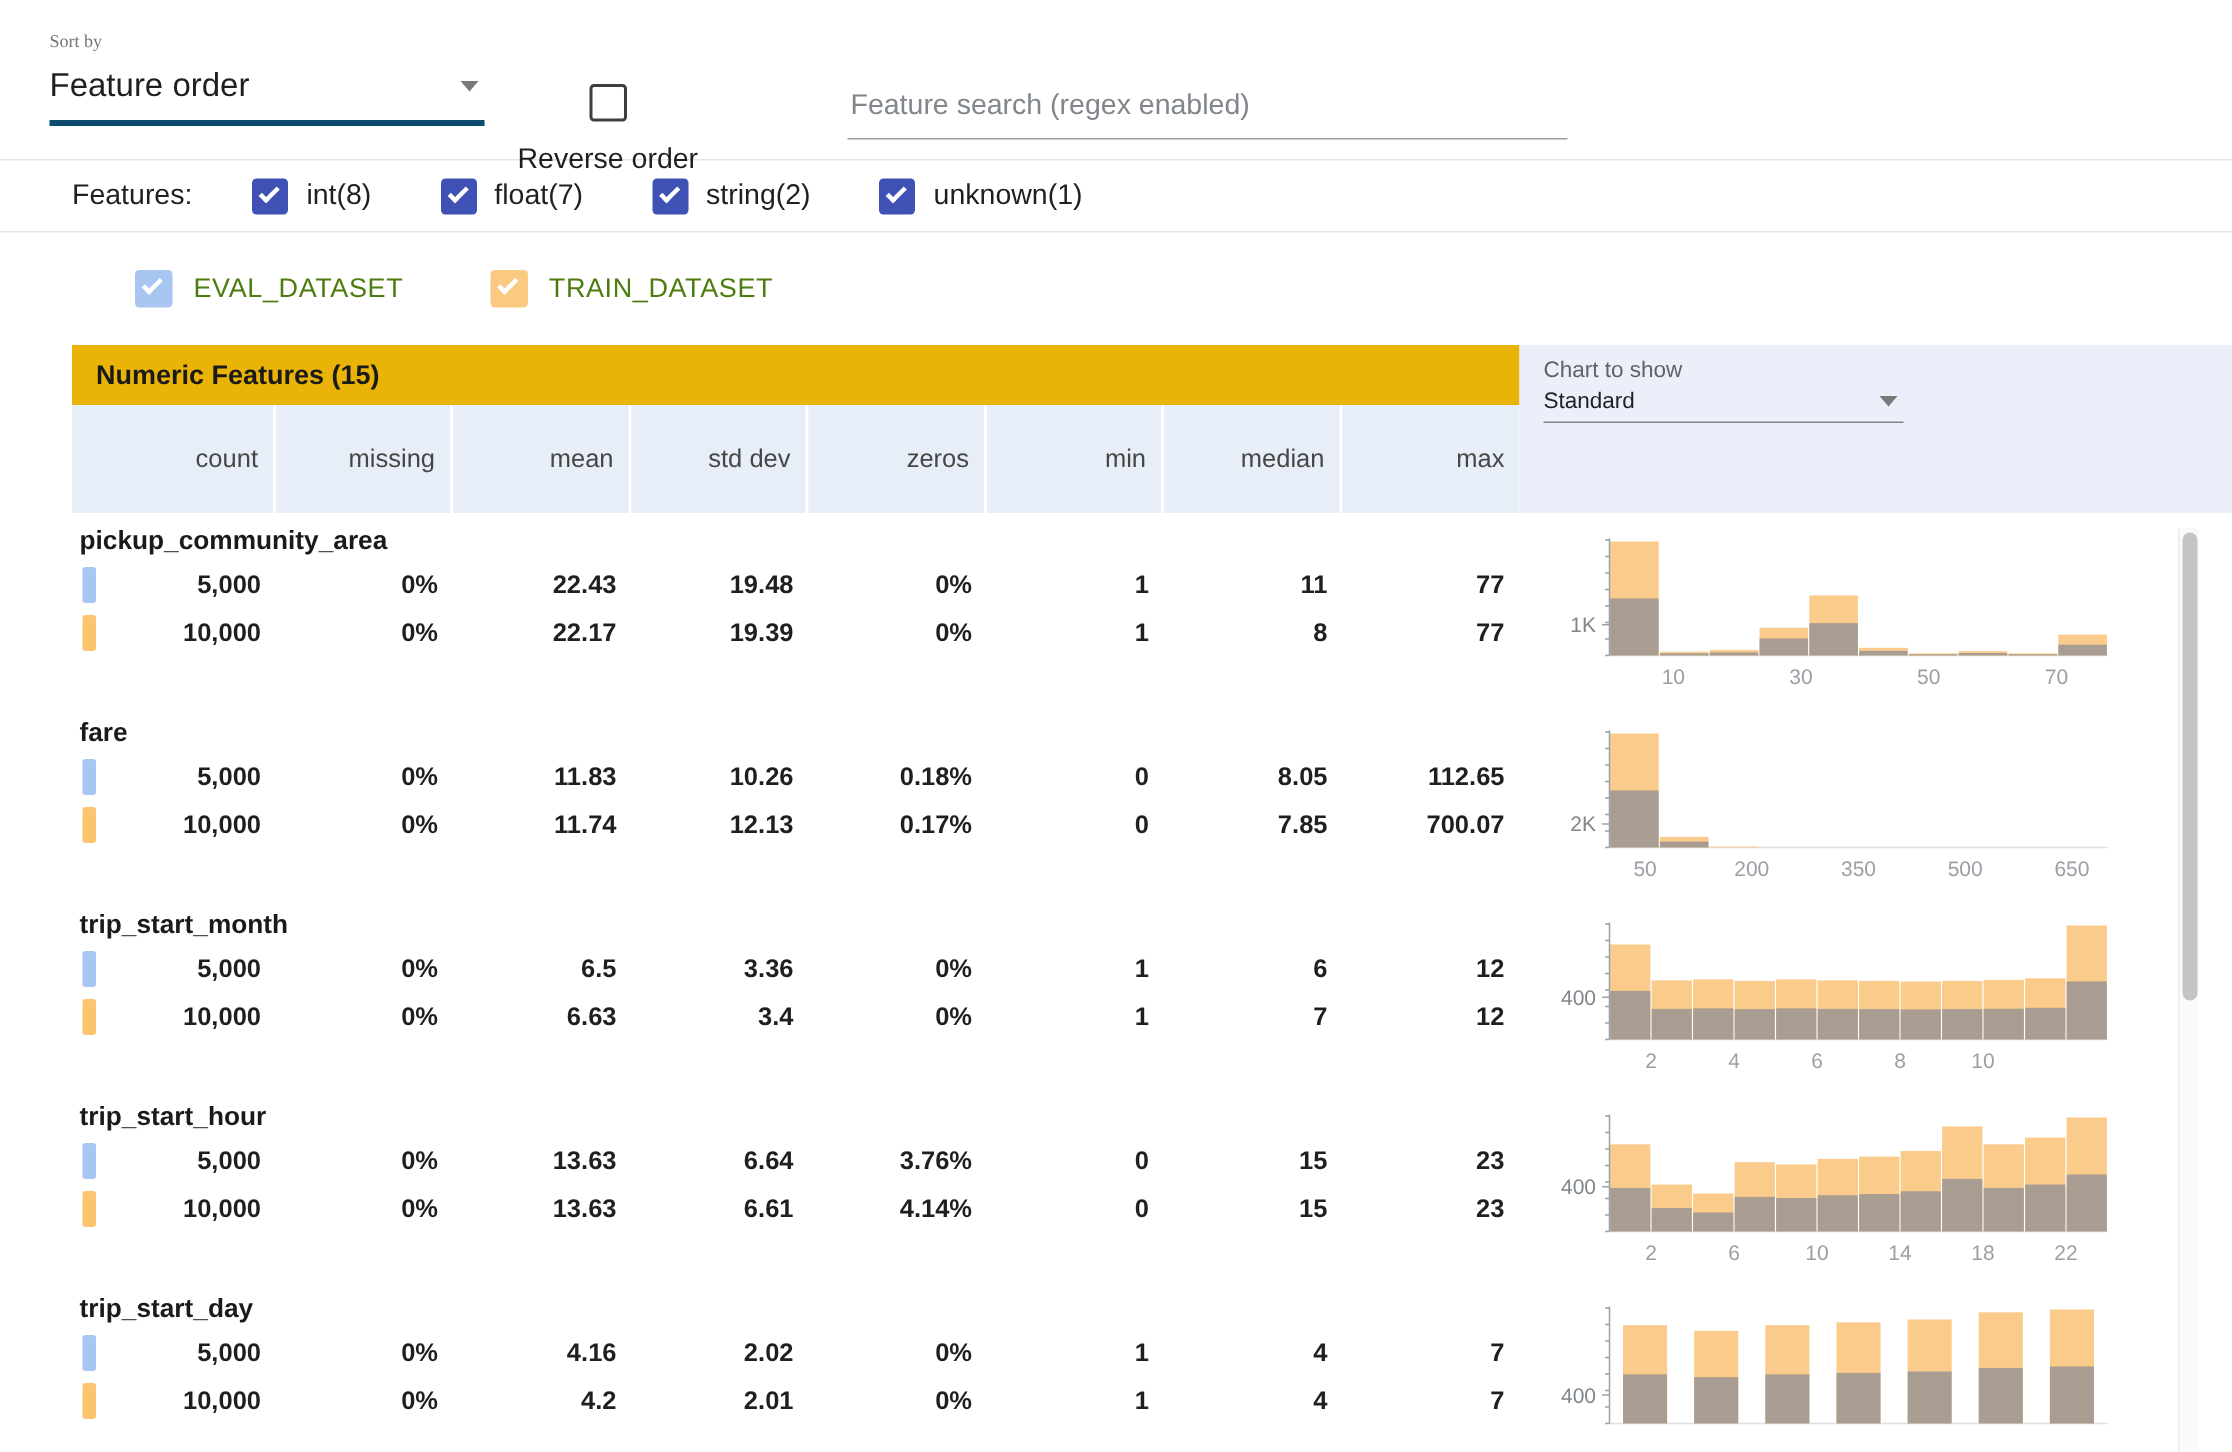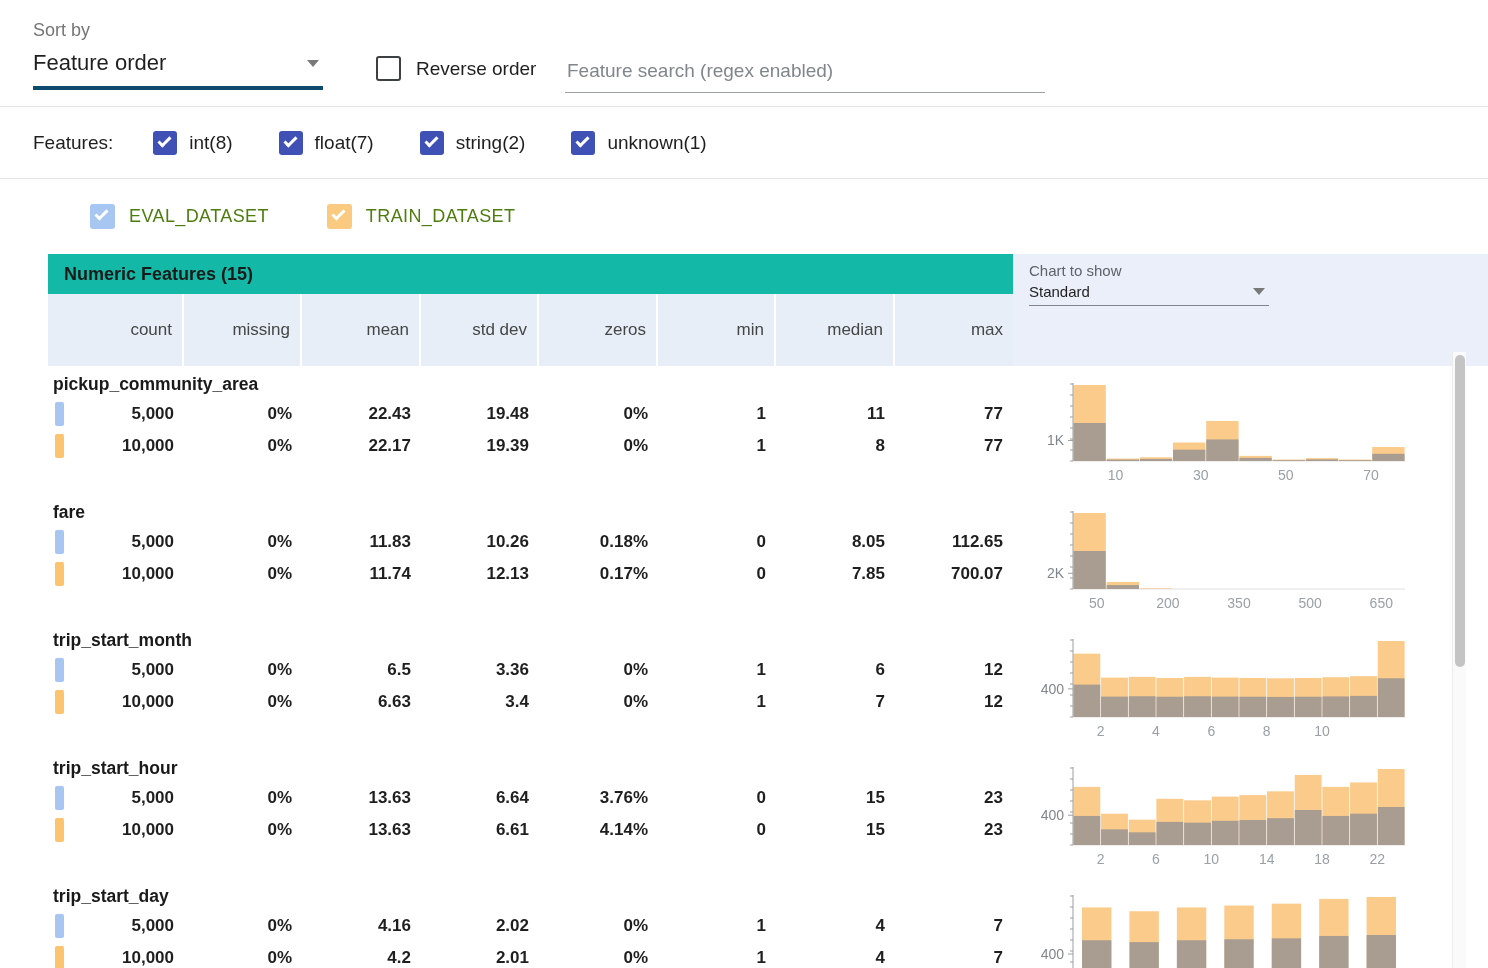--- a/index.html
+++ b/index.html
@@ -3,37 +3,37 @@
 <meta charset="utf-8">
 <style>
   * { box-sizing: border-box; margin: 0; padding: 0; }
   html,body { background:#fff; }
   body { font-family: "Liberation Sans", "DejaVu Sans", sans-serif; color:#202124; }
   .app { position:relative; width:1488px; height:968px; overflow:hidden; background:#fff; }
 
   
   .toolbar { position:relative; height:106px; }
   .sort-group { position:absolute; left:33px; top:20px; width:290px; }
-  .sort-label { font-size:18px; color:#757575; }
+  .sort-label { font-size:12px; color:#757575;font-family:Liberation Serif, serif; }
   .sort-select { display:flex; align-items:center; justify-content:space-between;
     border-bottom:4px solid #0c4a6e; padding:9px 4px 10px 0; cursor:pointer; }
   .sort-select .val { font-size:22px; color:#1f1f1f; }
   .caret { width:0; height:0; border-left:6px solid transparent; border-right:6px solid transparent;
     border-top:7px solid #797979; }
-  .reverse-group { position:absolute; left:376px; top:56px; display:flex; align-items:center; gap:15px; }
+  .reverse-group { position:absolute; left:345px; top:56px; display:flex; align-items:center; gap:15px;flex-direction:column; }
   .cb-empty { width:25px; height:25px; border:2px solid #3c4043; border-radius:3px; background:#fff; cursor:pointer; }
   .reverse-label { font-size:19px; color:#1f1f1f; }
   .search-group { position:absolute; left:565px; top:52px; width:480px; }
   .search-group input { width:100%; border:none; outline:none; border-bottom:1px solid #9aa0a6;
     font-size:19px; padding:8px 2px 10px 2px; color:#1f1f1f; font-family:inherit; }
   .search-group input::placeholder { color:#80868b; }
 
   
-  .filters-row { height:73px; border-top:1px solid #e4e4e4; border-bottom:1px solid #e4e4e4;
-    display:flex; align-items:center; padding-left:33px; }
+  .filters-row { height:49px; border-top:1px solid #e4e4e4; border-bottom:1px solid #e4e4e4;
+    display:flex; align-items:center; padding-left:48px; }
   .features-label { font-size:19px; color:#1f1f1f; margin-right:40px; }
   .filter-item { display:flex; align-items:center; margin-right:46px; cursor:pointer; }
   .cb-filled { position:relative; width:24px; height:24px; border-radius:3px; margin-right:12px; }
   .cb-filled .check { position:absolute; left:5px; top:6px; width:13px; height:7px;
     border-left:3px solid #fff; border-bottom:3px solid #fff; transform:rotate(-45deg); }
   .filter-item .lbl { font-size:19px; color:#1f1f1f; }
 
   
   .datasets-row { height:75px; display:flex; align-items:center; padding-left:90px; gap:58px; }
   .ds-item { display:flex; align-items:center; cursor:pointer; }
@@ -148,21 +148,21 @@
     <span class="cb-filled" style="background: rgb(251, 202, 129);">
           <span class="check"></span>
         </span>
     <span class="lbl">TRAIN_DATASET</span>
   </span>
 </div>
 
   <div class="table-section">
     <div class="header-wrap">
       <div class="left-col">
-        <div class="title-band" style="background: #14b8a6;">
+        <div class="title-band" style="background: #eab308;">
           <span>Numeric Features (15)</span>
         </div>
         <div class="cols" id="col-headers">
             <div class="col-cell">count</div>
             <div class="col-cell">missing</div>
             <div class="col-cell">mean</div>
             <div class="col-cell">std dev</div>
             <div class="col-cell">zeros</div>
             <div class="col-cell">min</div>
             <div class="col-cell">median</div>

